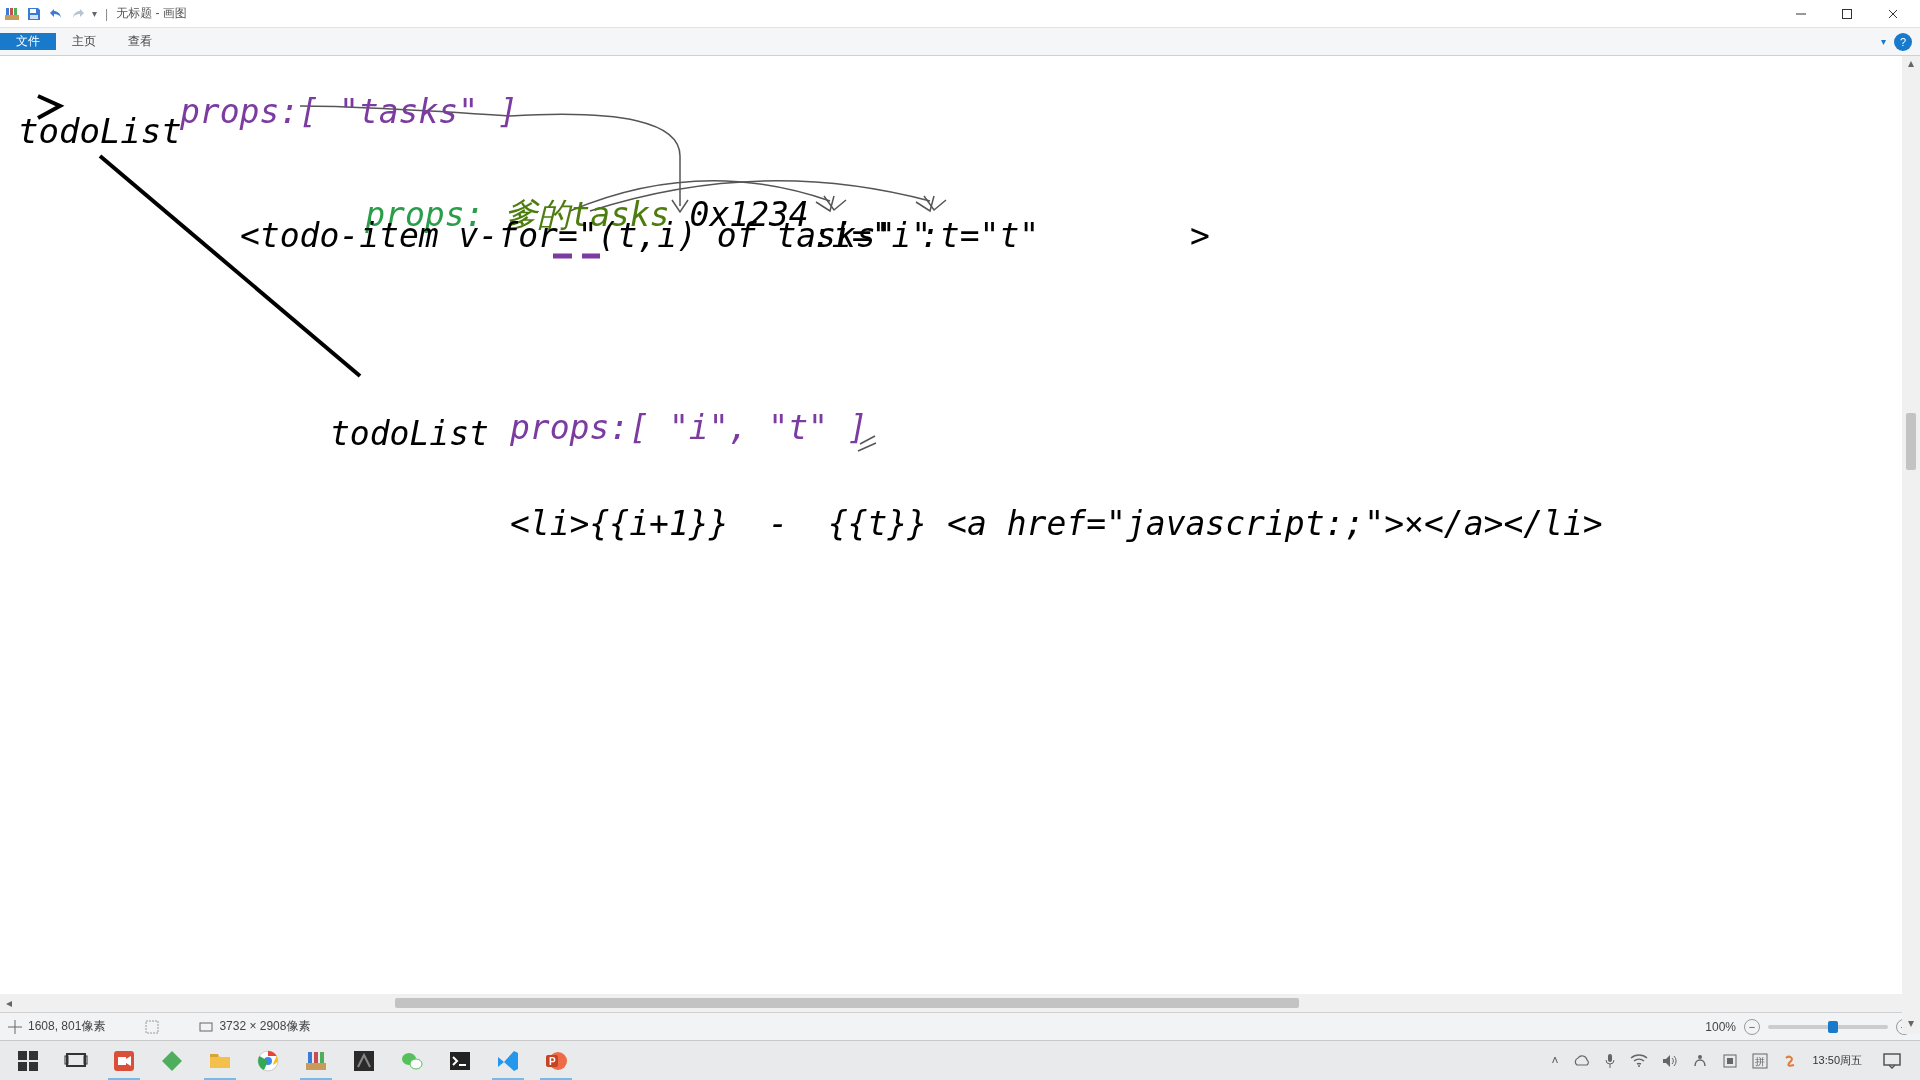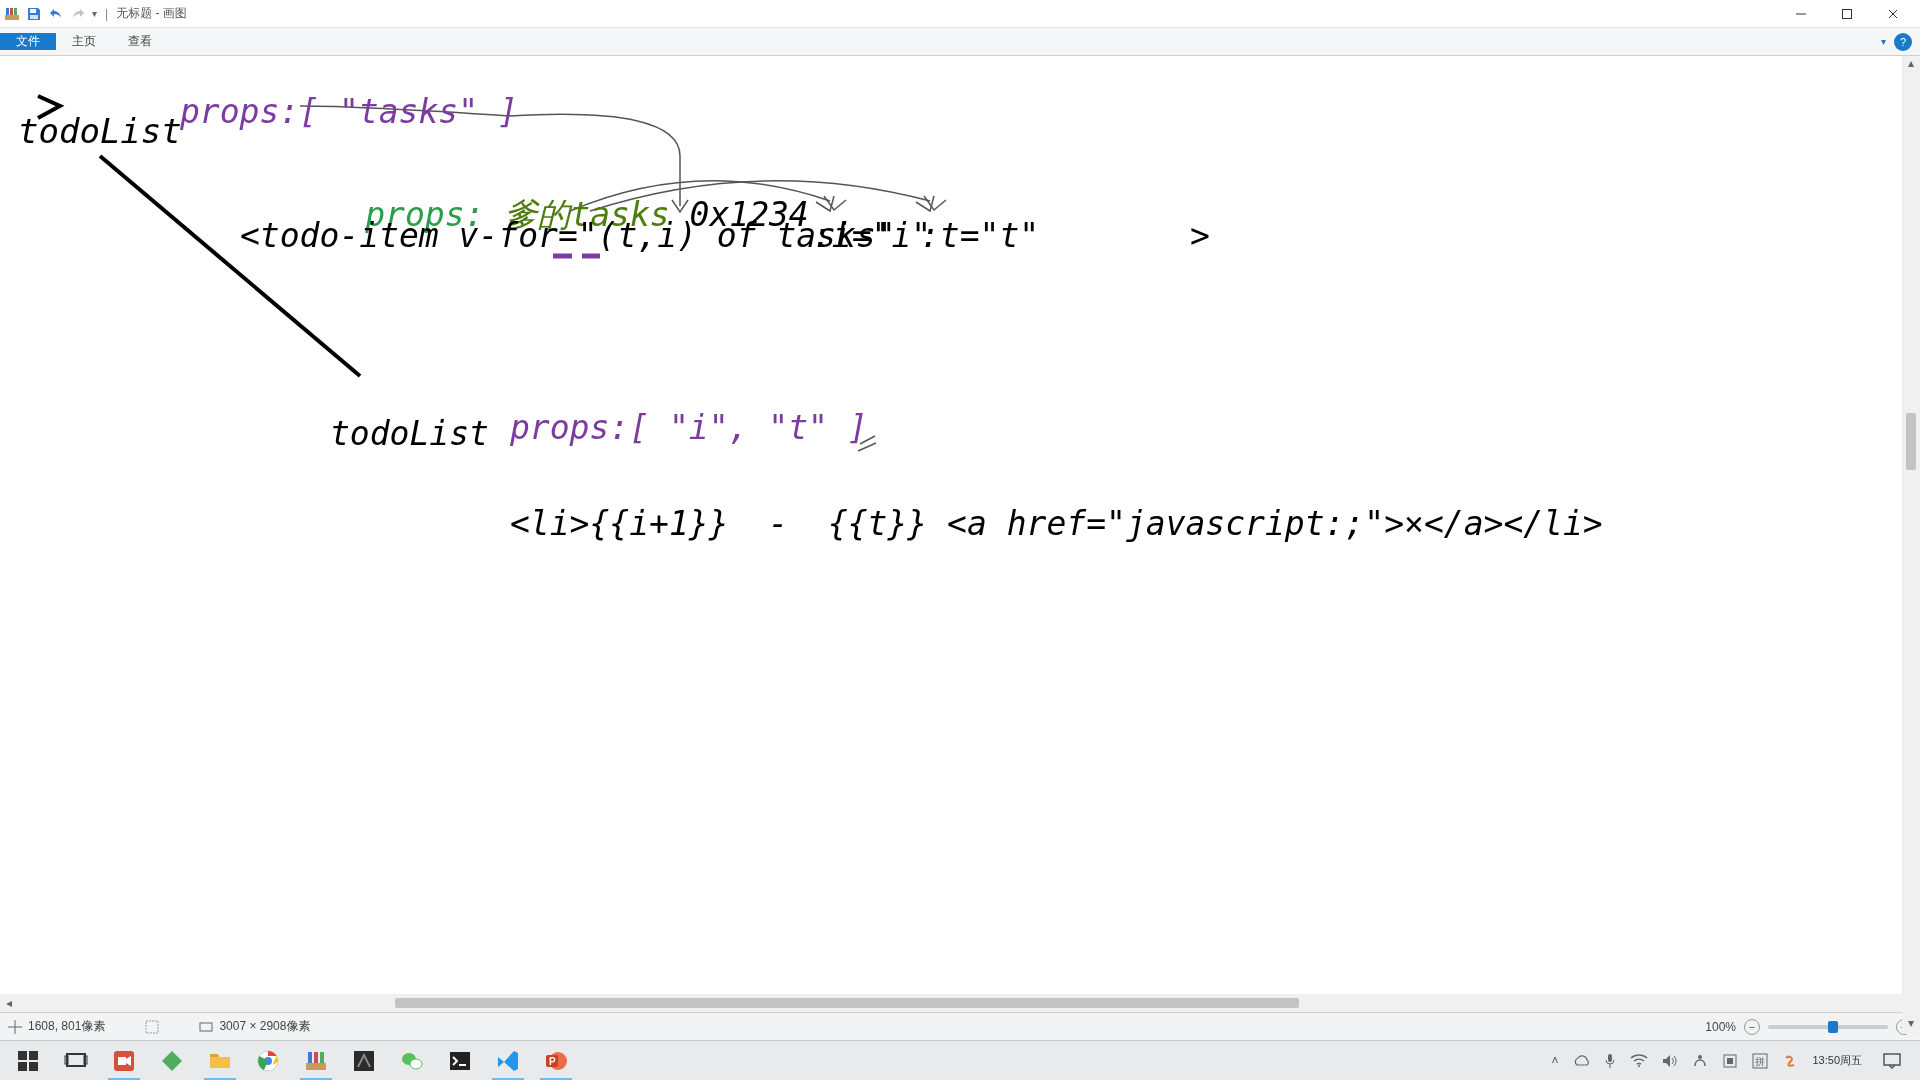--- a/index.html
+++ b/index.html
@@ -285,21 +285,21 @@
   </div>
   <div class="cell">
     <svg viewBox="0 0 14 14" width="14" height="14">
         <rect x="1" y="1" width="12" height="12" fill="none" stroke="#999" stroke-dasharray="2 1"></rect>
       </svg>
   </div>
   <div class="cell">
     <svg viewBox="0 0 14 14" width="14" height="14">
         <rect x="1" y="3" width="12" height="8" fill="none" stroke="#666"></rect>
       </svg>
-    <span>3007 × 2908像素</span>
+    <span>3732 × 2908像素</span>
   </div>
   <span class="spacer"></span>
   <div class="zoom">
     <span>100%</span>
     <span class="zbtn">−</span>
     <div class="track">
       <div class="thumb"></div>
     </div>
     <span class="zbtn">+</span>
   </div>

